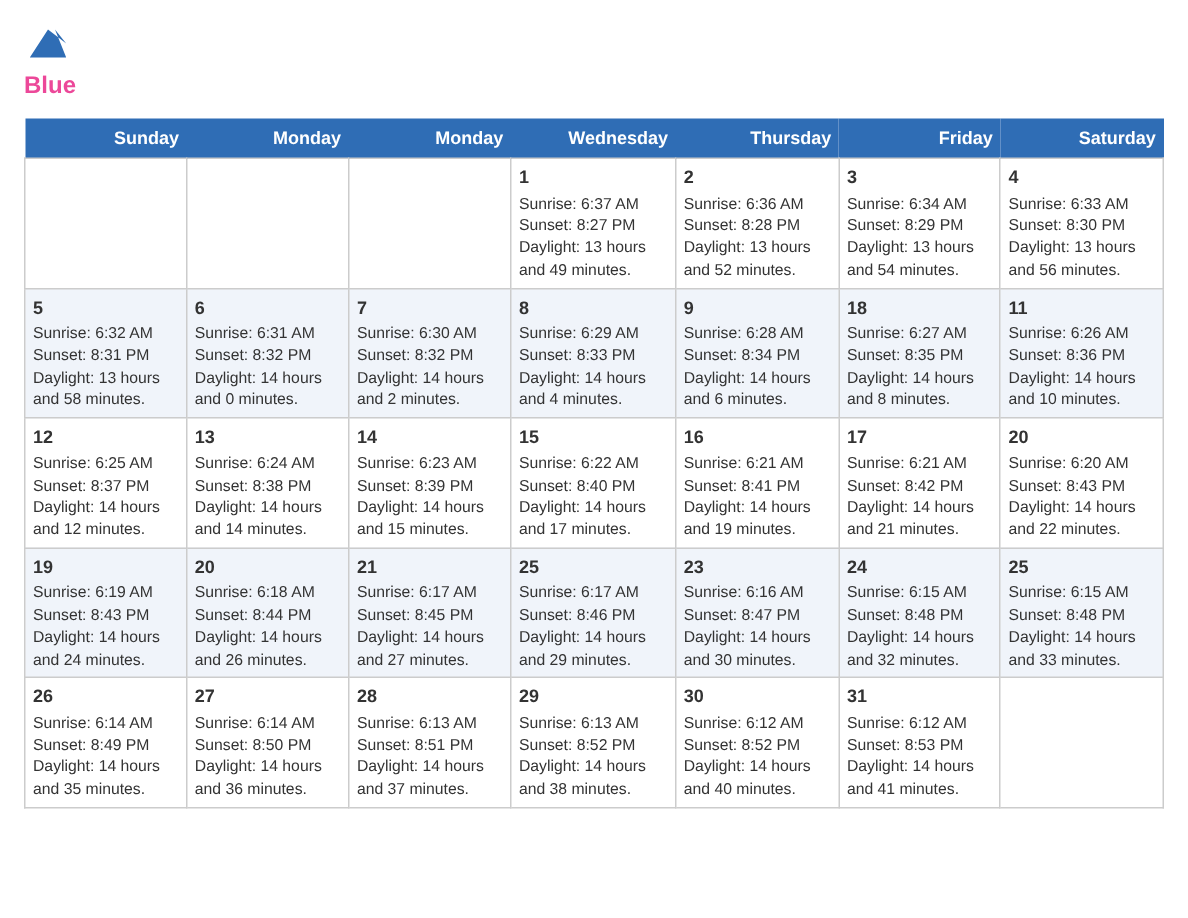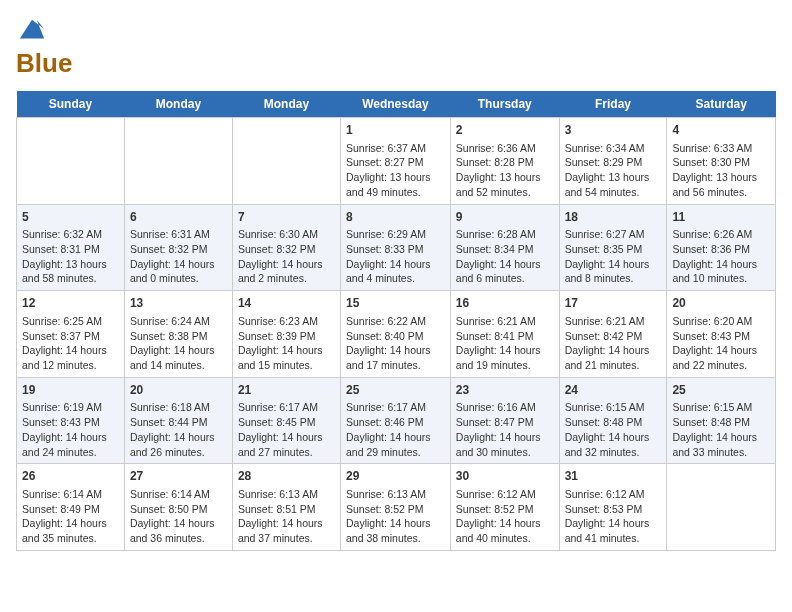--- a/index.html
+++ b/index.html
@@ -36,21 +36,21 @@
       color: #555;
     }
     table {
       width: 100%;
       border-collapse: collapse;
       font-size: 11px;
     }
     thead tr th {
       background-color: #2f6db5;
       color: #fff;
-      text-align: center;
+      text-align: right;
       padding: 6px 5px;
       font-size: 12px;
       font-weight: bold;
     }
     tbody tr td {
       border: 1px solid #ccc;
       vertical-align: top;
       padding: 4px 5px;
       width: 113px;
       min-height: 70px;
@@ -73,21 +73,21 @@
   </style>
 </head>
 <body>
 
 <div class="header">
   <div class="logo">
     <div>
       <svg class="logo-icon" viewBox="0 0 30 30" xmlns="http://www.w3.org/2000/svg">
         <polygon points="2,24 15,4 28,14 20,4 28,24" fill="#2f6db5"></polygon>
       </svg><br>
-      <span style="font-size:26px; font-weight:bold; color:#a16207;">Blue</span>
+      <span style="font-size:16px; font-weight:bold; color:#ec4899;">Blue</span>
     </div>
   </div>
   <div class="title-block">
     <div class="month-title"></div>
     <div class="location"></div>
   </div>
 </div>
 
 <table>
   <thead>

